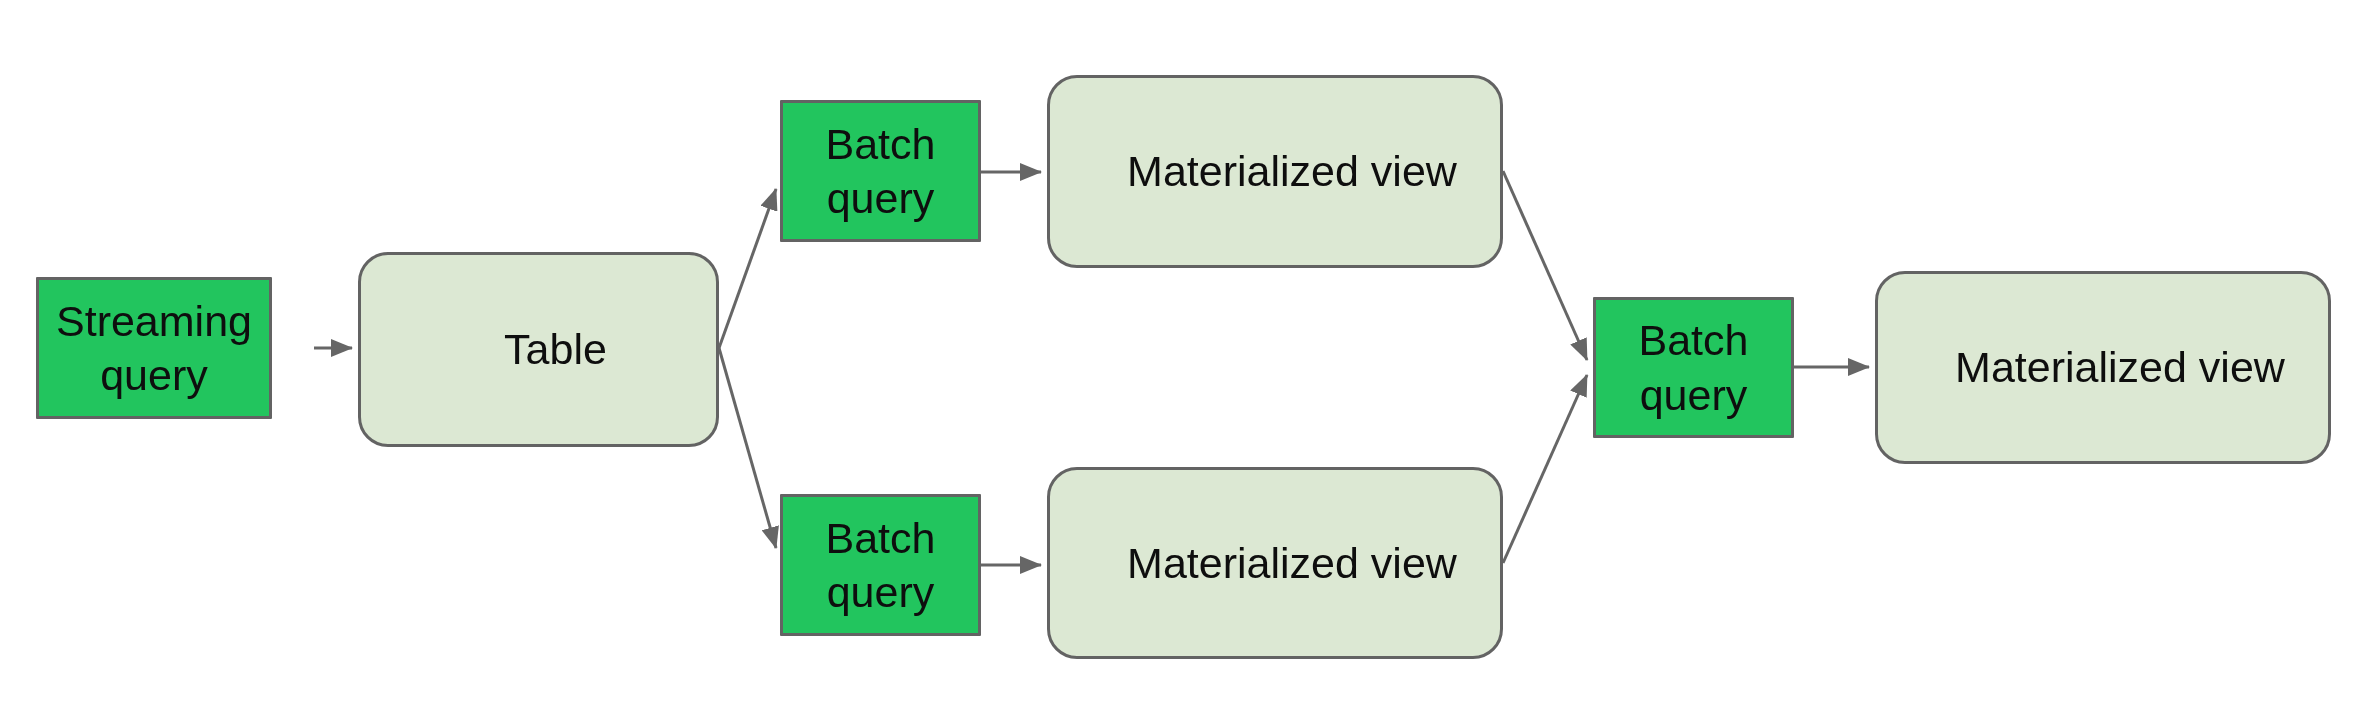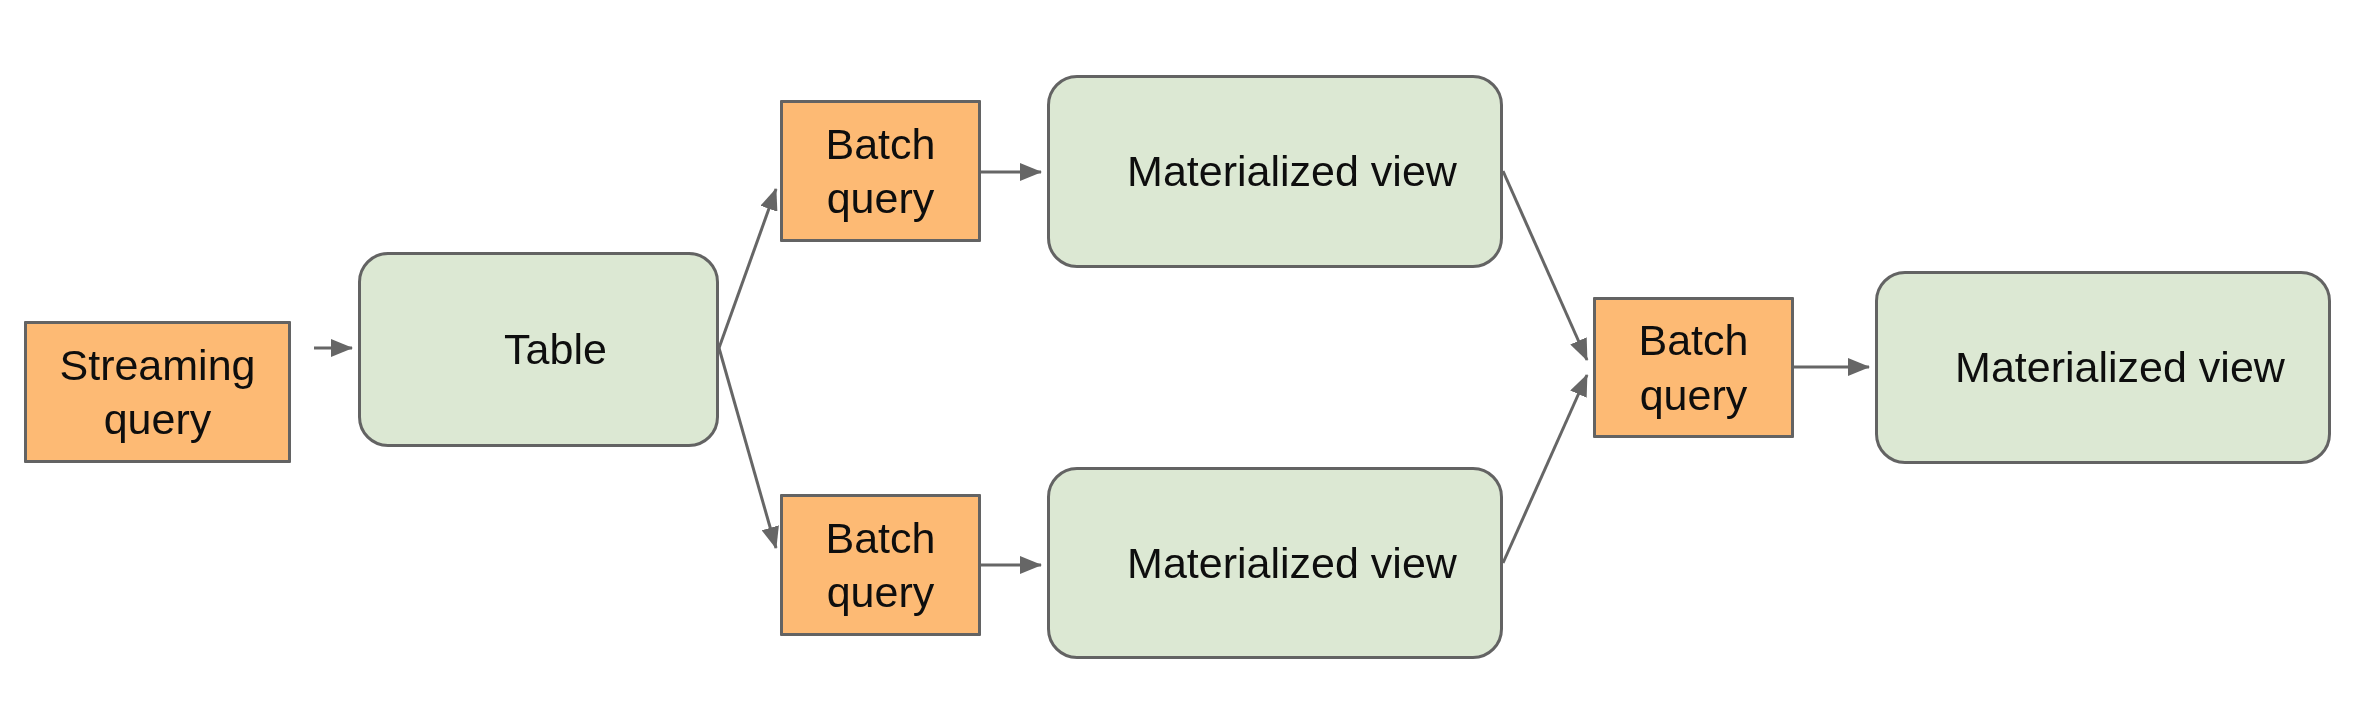--- a/index.html
+++ b/index.html
@@ -29,32 +29,32 @@
     display: flex;
     align-items: center;
     justify-content: center;
     text-align: center;
     font-size: 43px;
     line-height: 1.26;
     color: #0e0e0e;
     padding: 4px 10px;
   }
   .node.query {
-    background: #fdba74;
+    background: #22c55e;
     border: 3px solid #636363;
     border-radius: 1px;
   }
   .node.store {
     background: #dce8d3;
     border: 3px solid #636363;
     border-radius: 30px;
     padding-left: 44px;
   }
   
-  #n-streaming        { left: 24px;   top: 277px; width: 267px; height: 142px; margin-top: 44px; }
+  #n-streaming        { left: 36px;   top: 277px; width: 236px; height: 142px; }
   #n-table            { left: 358px;  top: 252px; width: 361px; height: 195px; }
   #n-batch-top        { left: 780px;  top: 100px; width: 201px; height: 142px; }
   #n-mv-top           { left: 1047px; top: 75px;  width: 456px; height: 193px; }
   #n-batch-bottom     { left: 780px;  top: 494px; width: 201px; height: 142px; }
   #n-mv-bottom        { left: 1047px; top: 467px; width: 456px; height: 192px; }
   #n-batch-merge      { left: 1593px; top: 297px; width: 201px; height: 141px; }
   #n-mv-final         { left: 1875px; top: 271px; width: 456px; height: 193px; }
 </style>
 </head>
 <body>

